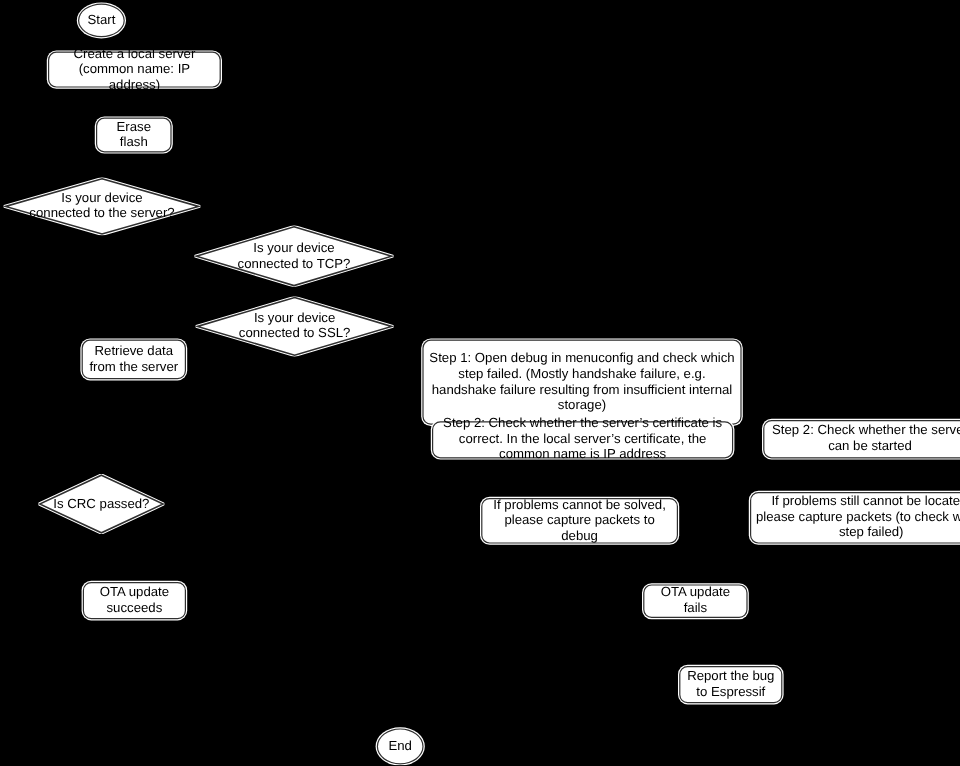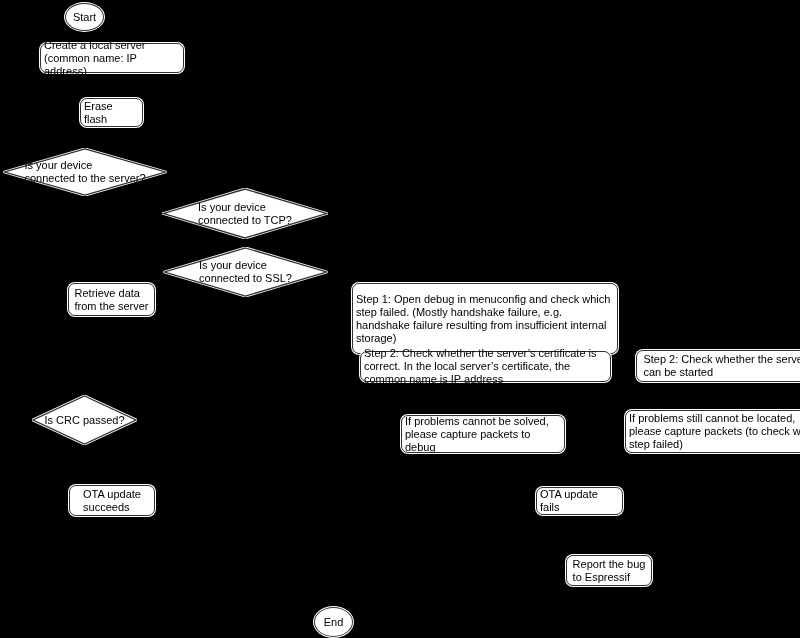--- a/index.html
+++ b/index.html
@@ -14,21 +14,21 @@
     overflow: hidden;
     background: var(--background, #000);
     font-family: "Liberation Sans", sans-serif;
     color: var(--text, #000);
   }
   .node {
     position: absolute;
     display: flex;
     align-items: center;
     justify-content: center;
-    text-align: left;
+    text-align: center;
     font-size: 11px;
     line-height: 13px;
     box-sizing: border-box;
   }
   .box {
     background: var(--shape-fill, #fff);
     border: 1px solid var(--shape-border, #303030);
     border-radius: 7px;
     box-shadow: 0 0 0 1px var(--halo, #fff);
     padding: 1px 3px;

